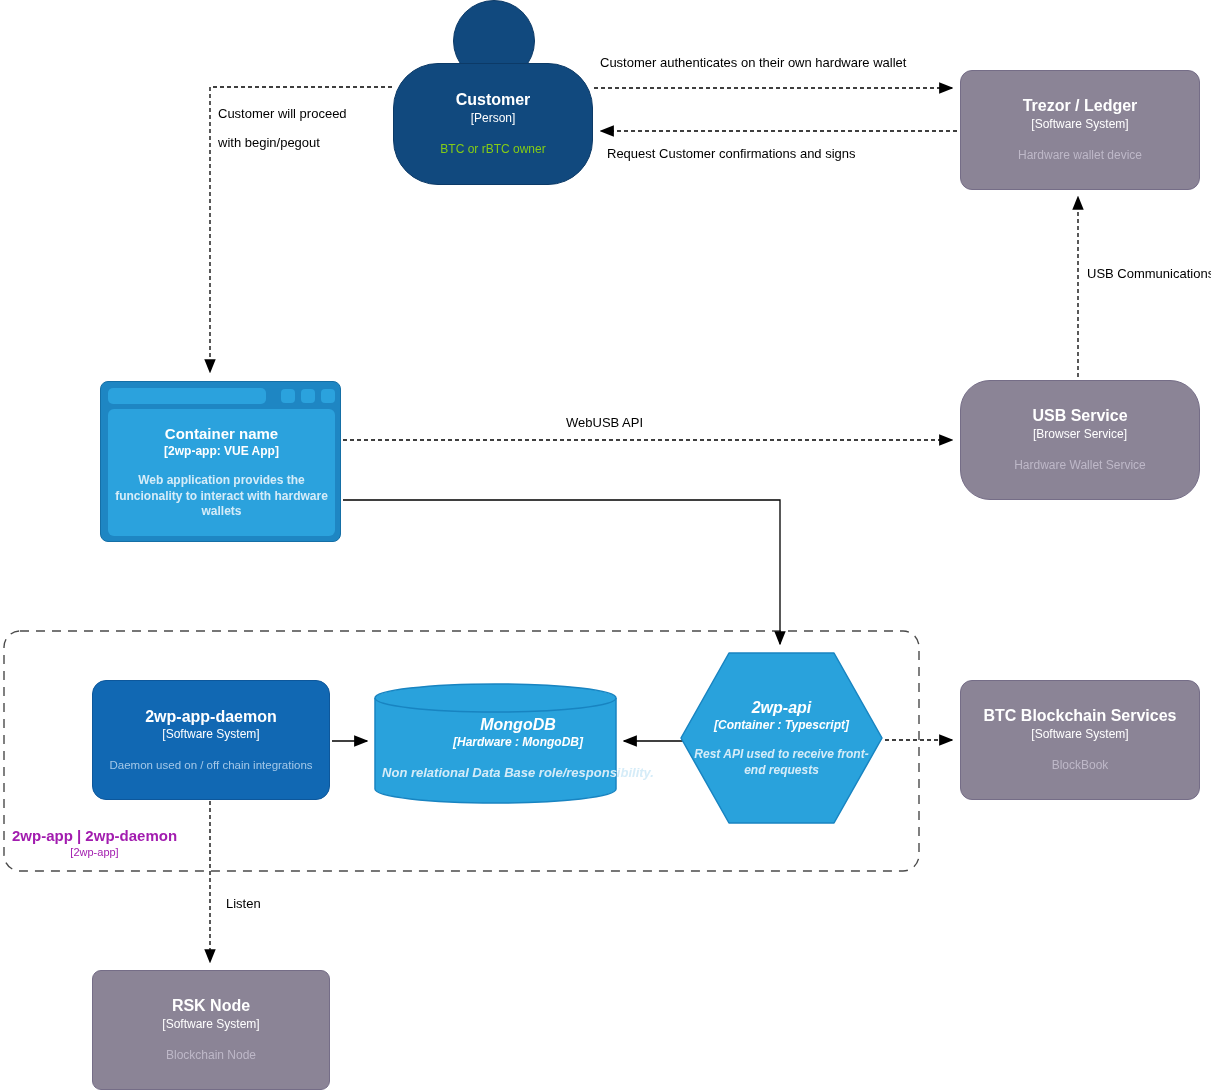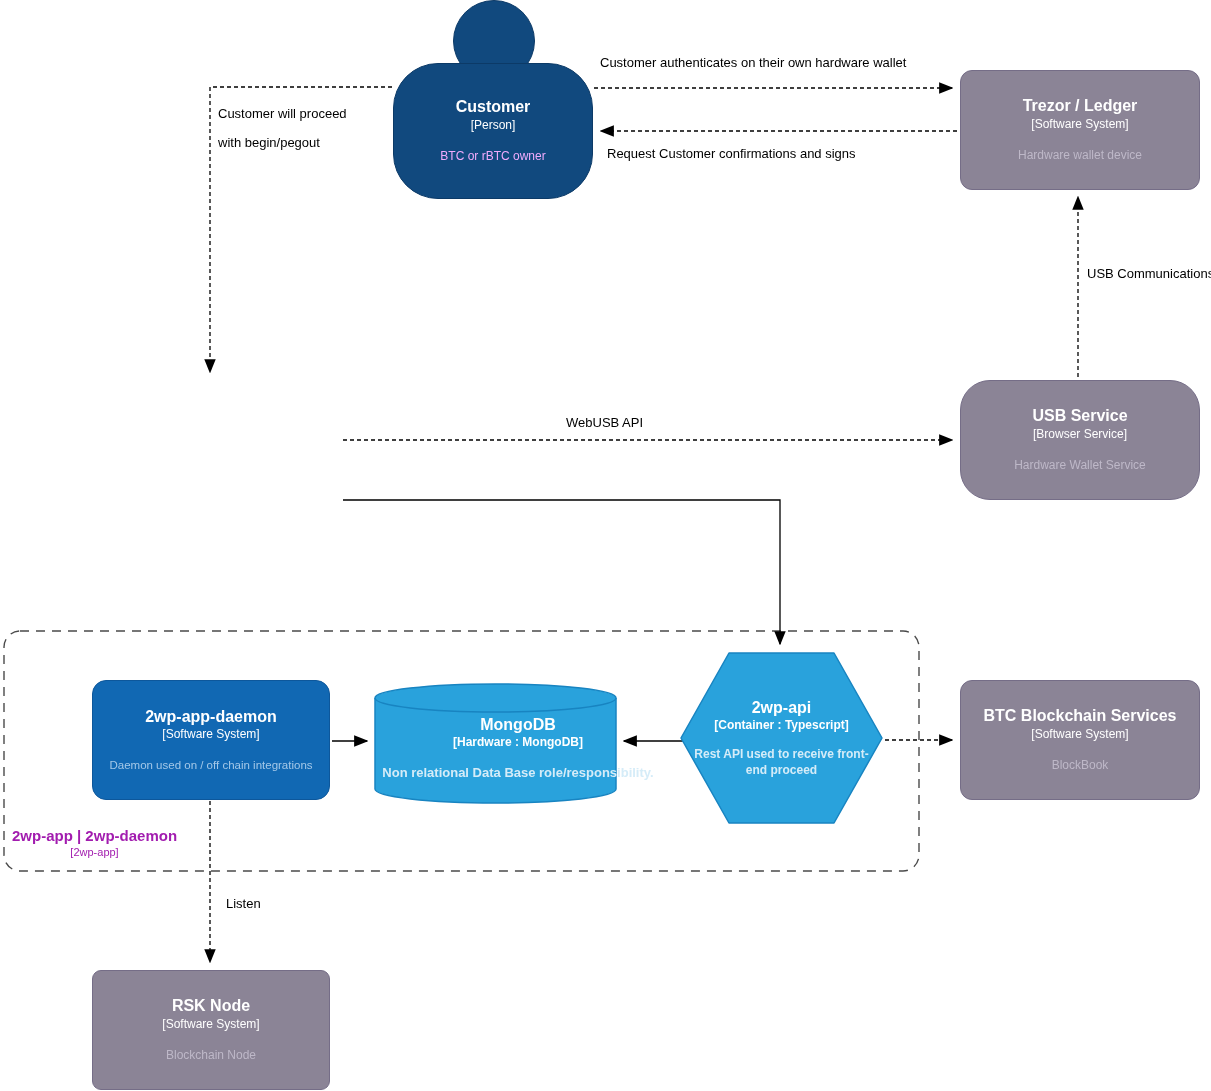--- a/index.html
+++ b/index.html
@@ -17,23 +17,23 @@
   .meta  { font-size:12px; line-height:1.45; }
   .desc  { font-size:12px; line-height:1.3; margin-top:15px; }
 
   
   .gray-box { width:240px; height:120px; background:#8B8496; border:1px solid #756D87; border-radius:12px; }
   .gray-box .desc { color:#BEB8C8; }
 
   
   .person-head { position:absolute; left:453px; top:0; width:82px; height:82px; border-radius:50%;
                  background:#11497E; border:1px solid #0C3A67; }
-  .person-body { left:393px; top:63px; width:200px; height:136px; background:#11497E;
+  .person-body { left:393px; top:63px; width:200px; height:122px; background:#11497E;
                  border:1px solid #0C3A67; border-radius:45px; }
-  .person-body .desc { color:#f0abfc; }
+  .person-body .desc { color:#84cc16; }
 
   
   .blue-box { width:238px; height:120px; background:#1168B3; border:1px solid #0D579B; border-radius:14px; }
   .blue-box .desc { color:#A4C8E8; font-size:11.5px; }
 
   
   .browser { left:100px; top:381px; width:241px; height:161px; background:#1E86C3;
              border:1px solid #156Fa6; border-radius:8px; }
   .browser-bar { position:absolute; left:7px; top:6px; width:227px; height:16px; }
   .browser-address { position:absolute; left:0; top:0; width:158px; height:16px; background:#2BA2DD; border-radius:5px; }
@@ -43,21 +43,21 @@
                      background:#2BA2DD; border-radius:6px; }
   .browser-content .node-content { padding:0 2px; }
   .browser .title { font-size:15px; }
   .browser .meta { font-weight:bold; }
   .browser .desc { font-weight:bold; color:#D5ECF8; margin-top:13px; font-size:12px; }
 
   
   .lightblue-text .meta { font-weight:bold; }
   .lightblue-text .desc { font-weight:bold; color:#D5ECF8; }
 
-  .shape-node { position:absolute; }
+  .shape-node { position:absolute;font-style:italic; }
   .shape-node svg { position:absolute; left:0; top:0; display:block; }
   .shape-overlay { position:relative; height:100%; }
 
   .node-mongodb { left:374px; top:682px; width:288px; height:123px; color:#fff; text-align:center; }
   .node-mongodb .desc { font-size:13px; white-space:nowrap; margin-top:14px; }
   .node-mongodb .node-content { padding-top:10px; }
 
   .node-api { left:680px; top:652px; width:203px; height:172px; color:#fff; text-align:center; }
   .node-api .node-content { padding:0 14px; }
   .node-api .desc { margin-top:13px; }
@@ -123,20 +123,35 @@
   </div>
 
   <div class="node gray-box" style="left:960px; top:70px;">
     <div class="node-content">
       <div class="title">Trezor / Ledger</div>
       <div class="meta">[Software System]</div>
       <div class="desc">Hardware wallet device</div>
     </div>
   </div>
 
+  <div class="node browser">
+    <div class="browser-bar">
+      <div class="browser-address"></div>
+      <div class="browser-btn b1"></div>
+      <div class="browser-btn b2"></div>
+      <div class="browser-btn b3"></div>
+    </div>
+    <div class="browser-content">
+      <div class="node-content">
+        <div class="title">Container name</div>
+        <div class="meta">[2wp-app: VUE App]</div>
+        <div class="desc">Web application provides the funcionality to interact with hardware wallets</div>
+      </div>
+    </div>
+  </div>
 
   <div class="node gray-box" style="left:960px; top:380px;border-radius:30px;">
     <div class="node-content">
       <div class="title">USB Service</div>
       <div class="meta">[Browser Service]</div>
       <div class="desc">Hardware Wallet Service</div>
     </div>
   </div>
 
   <div class="node blue-box" style="left:92px; top:680px;">
@@ -162,21 +177,21 @@
   </div>
 
   <div class="shape-node node-api lightblue-text">
     <svg width="203" height="172" viewBox="0 0 203 172">
       <polygon points="49,1 154,1 202,86 154,171 49,171 1,86" fill="#29A2DC" stroke="#1884C1" stroke-width="1.5" stroke-linejoin="round"></polygon>
     </svg>
     <div class="shape-overlay">
       <div class="node-content">
         <div class="title">2wp-api</div>
         <div class="meta">[Container : Typescript]</div>
-        <div class="desc">Rest API used to receive front-end proceed</div>
+        <div class="desc">Rest API used to receive front-end requests</div>
       </div>
     </div>
   </div>
 
   <div class="node gray-box" style="left:960px; top:680px;">
     <div class="node-content">
       <div class="title">BTC Blockchain Services</div>
       <div class="meta">[Software System]</div>
       <div class="desc">BlockBook</div>
     </div>

